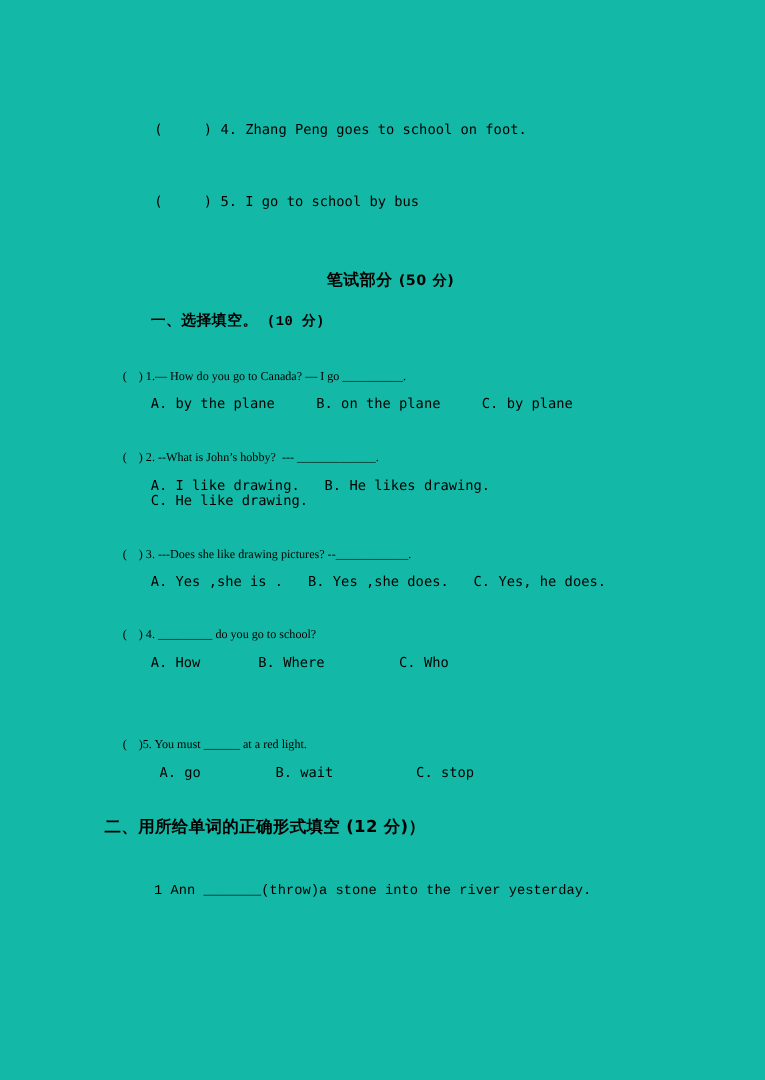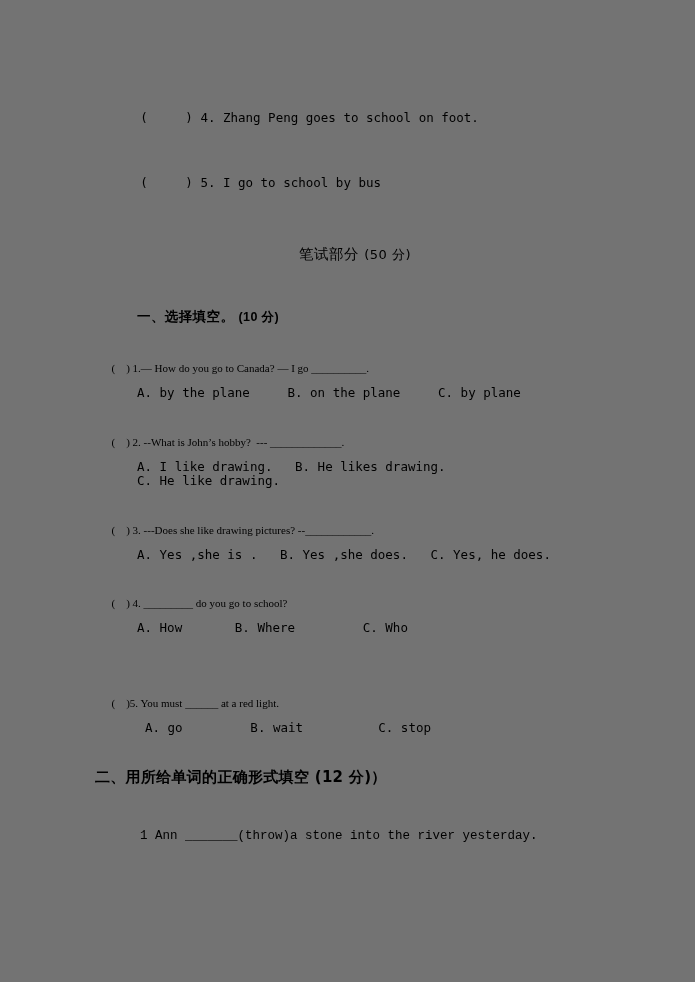--- a/index.html
+++ b/index.html
@@ -13,54 +13,54 @@
     font-family: "Liberation Serif", serif;
     color: #000000;
     position: relative;
     overflow: hidden;
   }
   .page {
     position: absolute;
     left: 0; top: 0;
     width: 695px;
     height: 982px;
-    background: #737373;
+    background: #14b8a6;
   }
   .content {
     position: absolute;
     left: 95px;
     top: 95px;
     width: 520px;
   }
   
   .tf-item {
     margin-bottom: 20px;
     font-family: "DejaVu Sans Mono", monospace;
     font-size: 12.5px;
     white-space: pre;
   }
   
   .section-center {
     text-align: center;
     font-family: "DejaVu Sans", sans-serif;
-    font-weight: normal;
+    font-weight: bold;
     font-size: 14.5px;
     margin-top: 40px;
     margin-bottom: 0;
     letter-spacing: 0.5px;
   }
   .section-center .pts {
     font-size: 13px;
   }
   
   .part-heading {
-    font-family: Liberation Sans, sans-serif;
+    font-family: Liberation Mono, monospace;
     font-weight: bold;
     font-size: 13.5px;
-    margin-top: 44px;
+    margin-top: 18px;
     margin-bottom: 0;
     padding-left: 42px;
     letter-spacing: 0.4px;
   }
   .part-heading .pts {
     font-size: 12.5px;
   }
   .part-heading2 {
     font-family: "DejaVu Sans", sans-serif;
     font-weight: bold;

